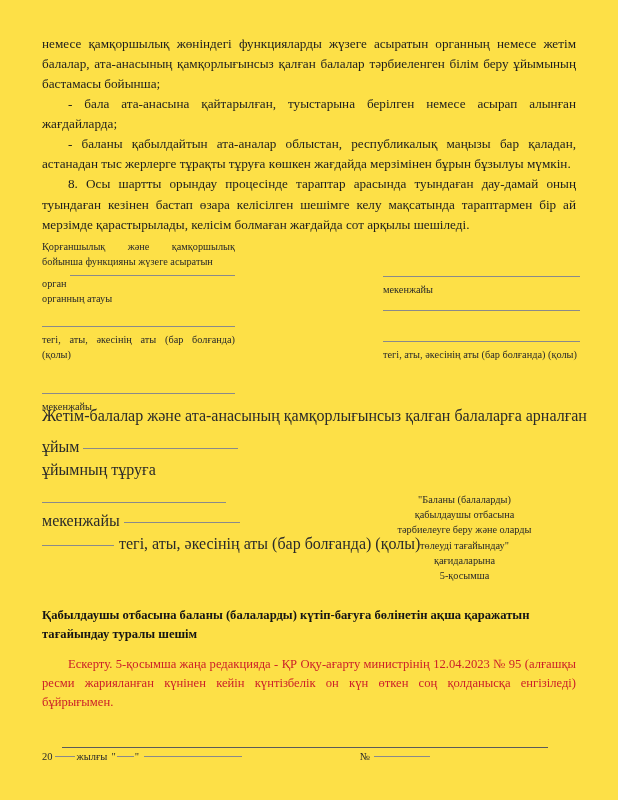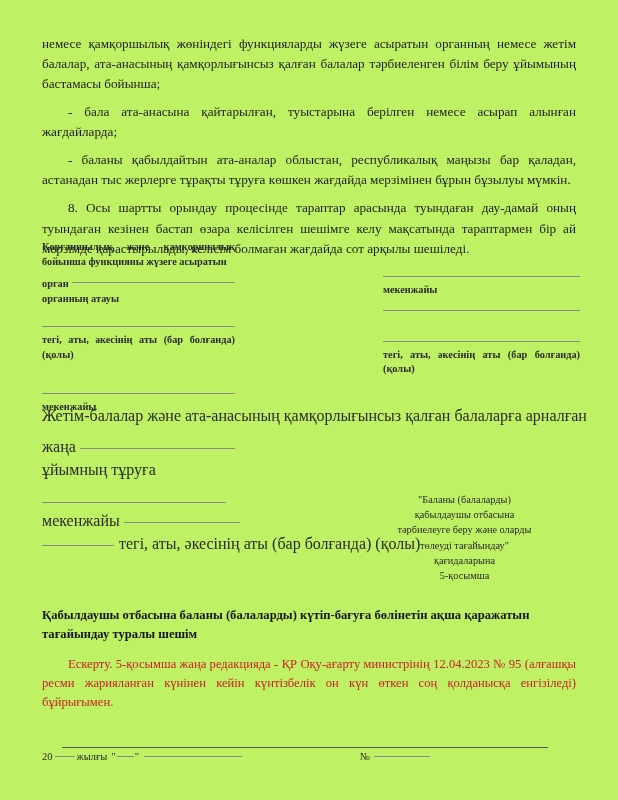--- a/index.html
+++ b/index.html
@@ -10,21 +10,21 @@
   }
   body {
     font-family: "Liberation Serif", "DejaVu Serif", serif;
     color: #1a1a1a;
   }
   .page {
     position: relative;
     width: 618px;
     height: 800px;
     margin: 0 auto;
-    background: #bef264;
+    background: #fde047;
     overflow: hidden;
     box-sizing: border-box;
   }
   .body-text {
     position: absolute;
     left: 42px;
     right: 42px;
     top: 34px;
   }
   .para {
@@ -32,38 +32,37 @@
     line-height: 1.52;
     text-align: justify;
     text-justify: inter-word;
     margin: 0 0 0 0;
     color: #1d1d1d;
   }
   .para.indented {
     text-indent: 26px;
   }
   .para + .para {
-    margin-top: 8px;
+    margin-top: 0px;
   }
 
   
   .form-block {
     position: absolute;
     left: 42px;
     right: 30px;
     top: 240px;
     font-size: 10.3px;
     line-height: 1.42;
     color: #2a2a2a;
   }
   .cols {
     display: flex;
     justify-content: space-between;
     align-items: flex-start;
-    font-weight: bold;
   }
   .col-left {
     width: 193px;
     flex: 0 0 193px;
   }
   .col-right {
     width: 197px;
     flex: 0 0 197px;
     margin-right: 8px;
   }
@@ -76,21 +75,21 @@
   }
   .rule {
     border-bottom: 1px solid #8a8a8a;
     height: 0;
     margin: 0;
   }
   .rule.full { width: 100%; }
 
   .inline-row {
     display: flex;
-    align-items: center;
+    align-items: flex-start;
   }
   .inline-row .grow-rule {
     flex: 1 1 auto;
     border-bottom: 1px solid #8a8a8a;
     height: 0;
     position: relative;
     top: -2px;
     margin-left: 3px;
   }
   .sp-6 { height: 6px; }
@@ -235,21 +234,21 @@
         <div class="just">тегі, аты, әкесінің аты (бар болғанда) (қолы)</div>
       </div>
 
     </div>
   </div>
 
   <div class="org-block">
     <div>Жетім-балалар және ата-анасының қамқорлығынсыз қалған балаларға арналған</div>
     <div class="sp-8"></div>
     <div>
-      <span class="lbl">жаңа</span><span class="mini-rule" style="width:155px"></span>
+      <span class="lbl">ұйым</span><span class="mini-rule" style="width:155px"></span>
     </div>
     <div>ұйымның тұруға</div>
     <div class="sp-20"></div>
     <div class="rule" style="width:184px"></div>
     <div class="sp-6"></div>
     <div>
       <span class="lbl">мекенжайы</span><span class="mini-rule" style="width:116px"></span>
     </div>
     <div>
       <span class="mini-rule lead"></span><span>тегі, аты, әкесінің аты (бар болғанда) (қолы)</span>

